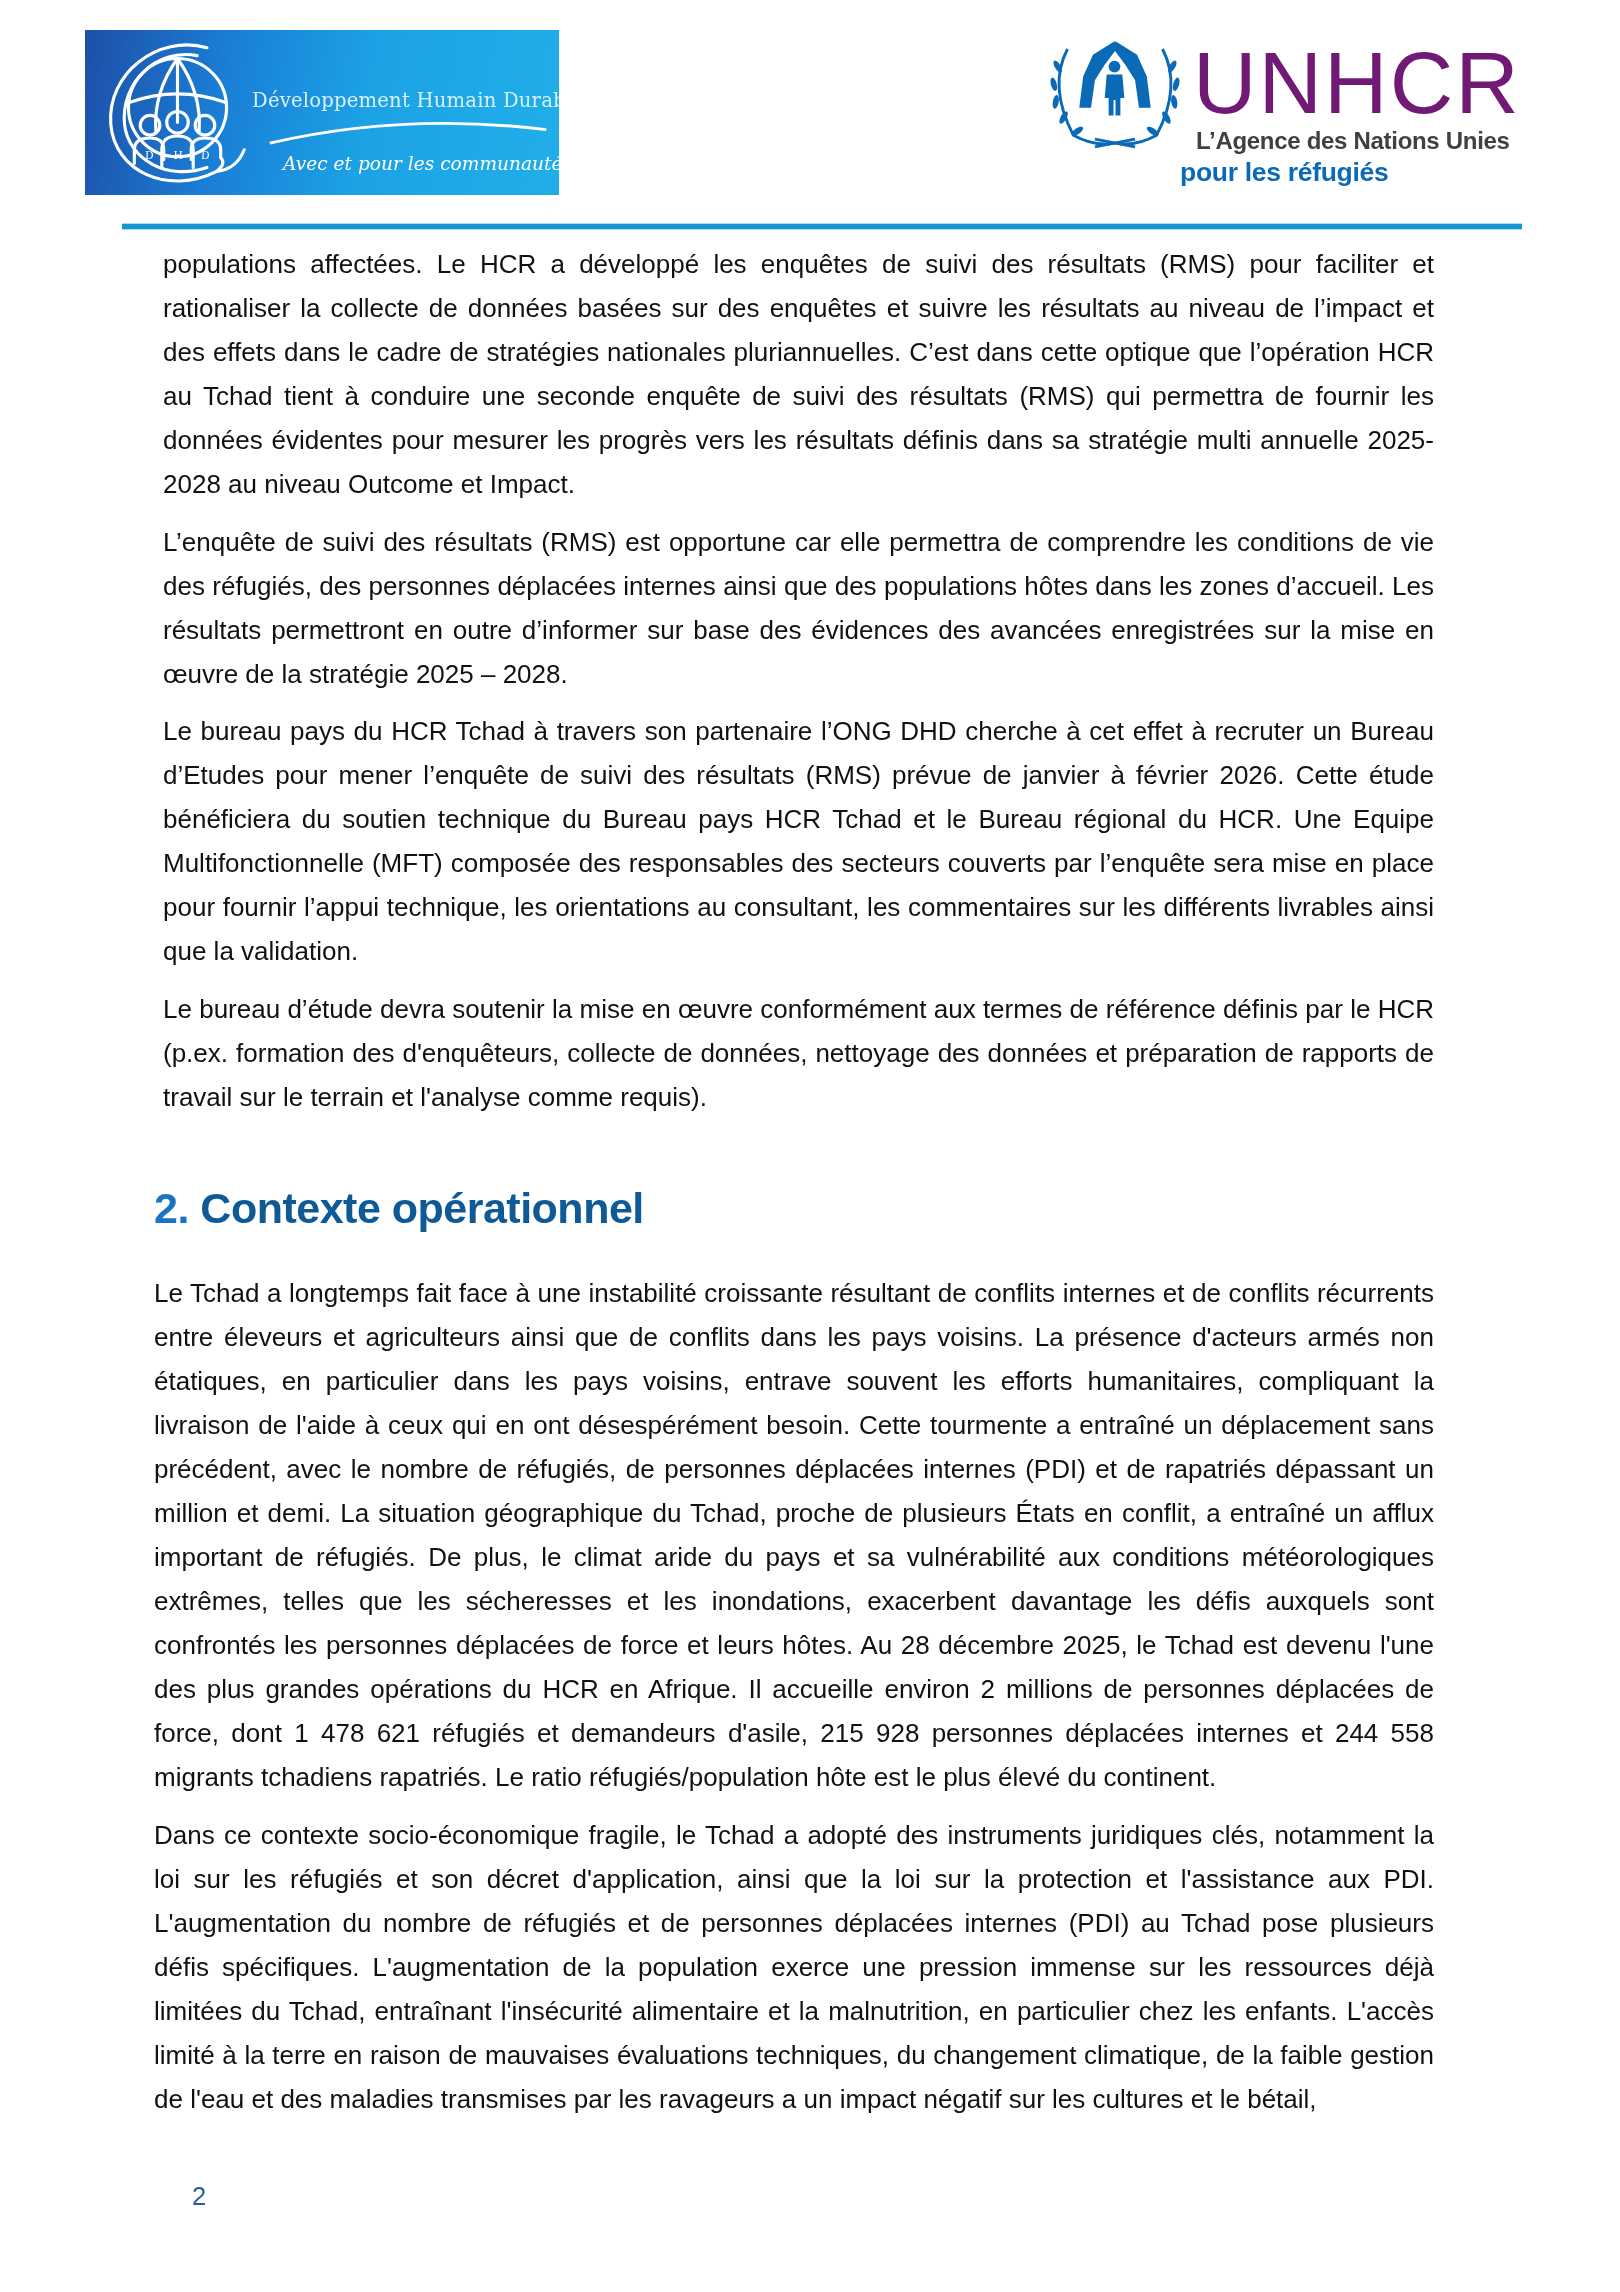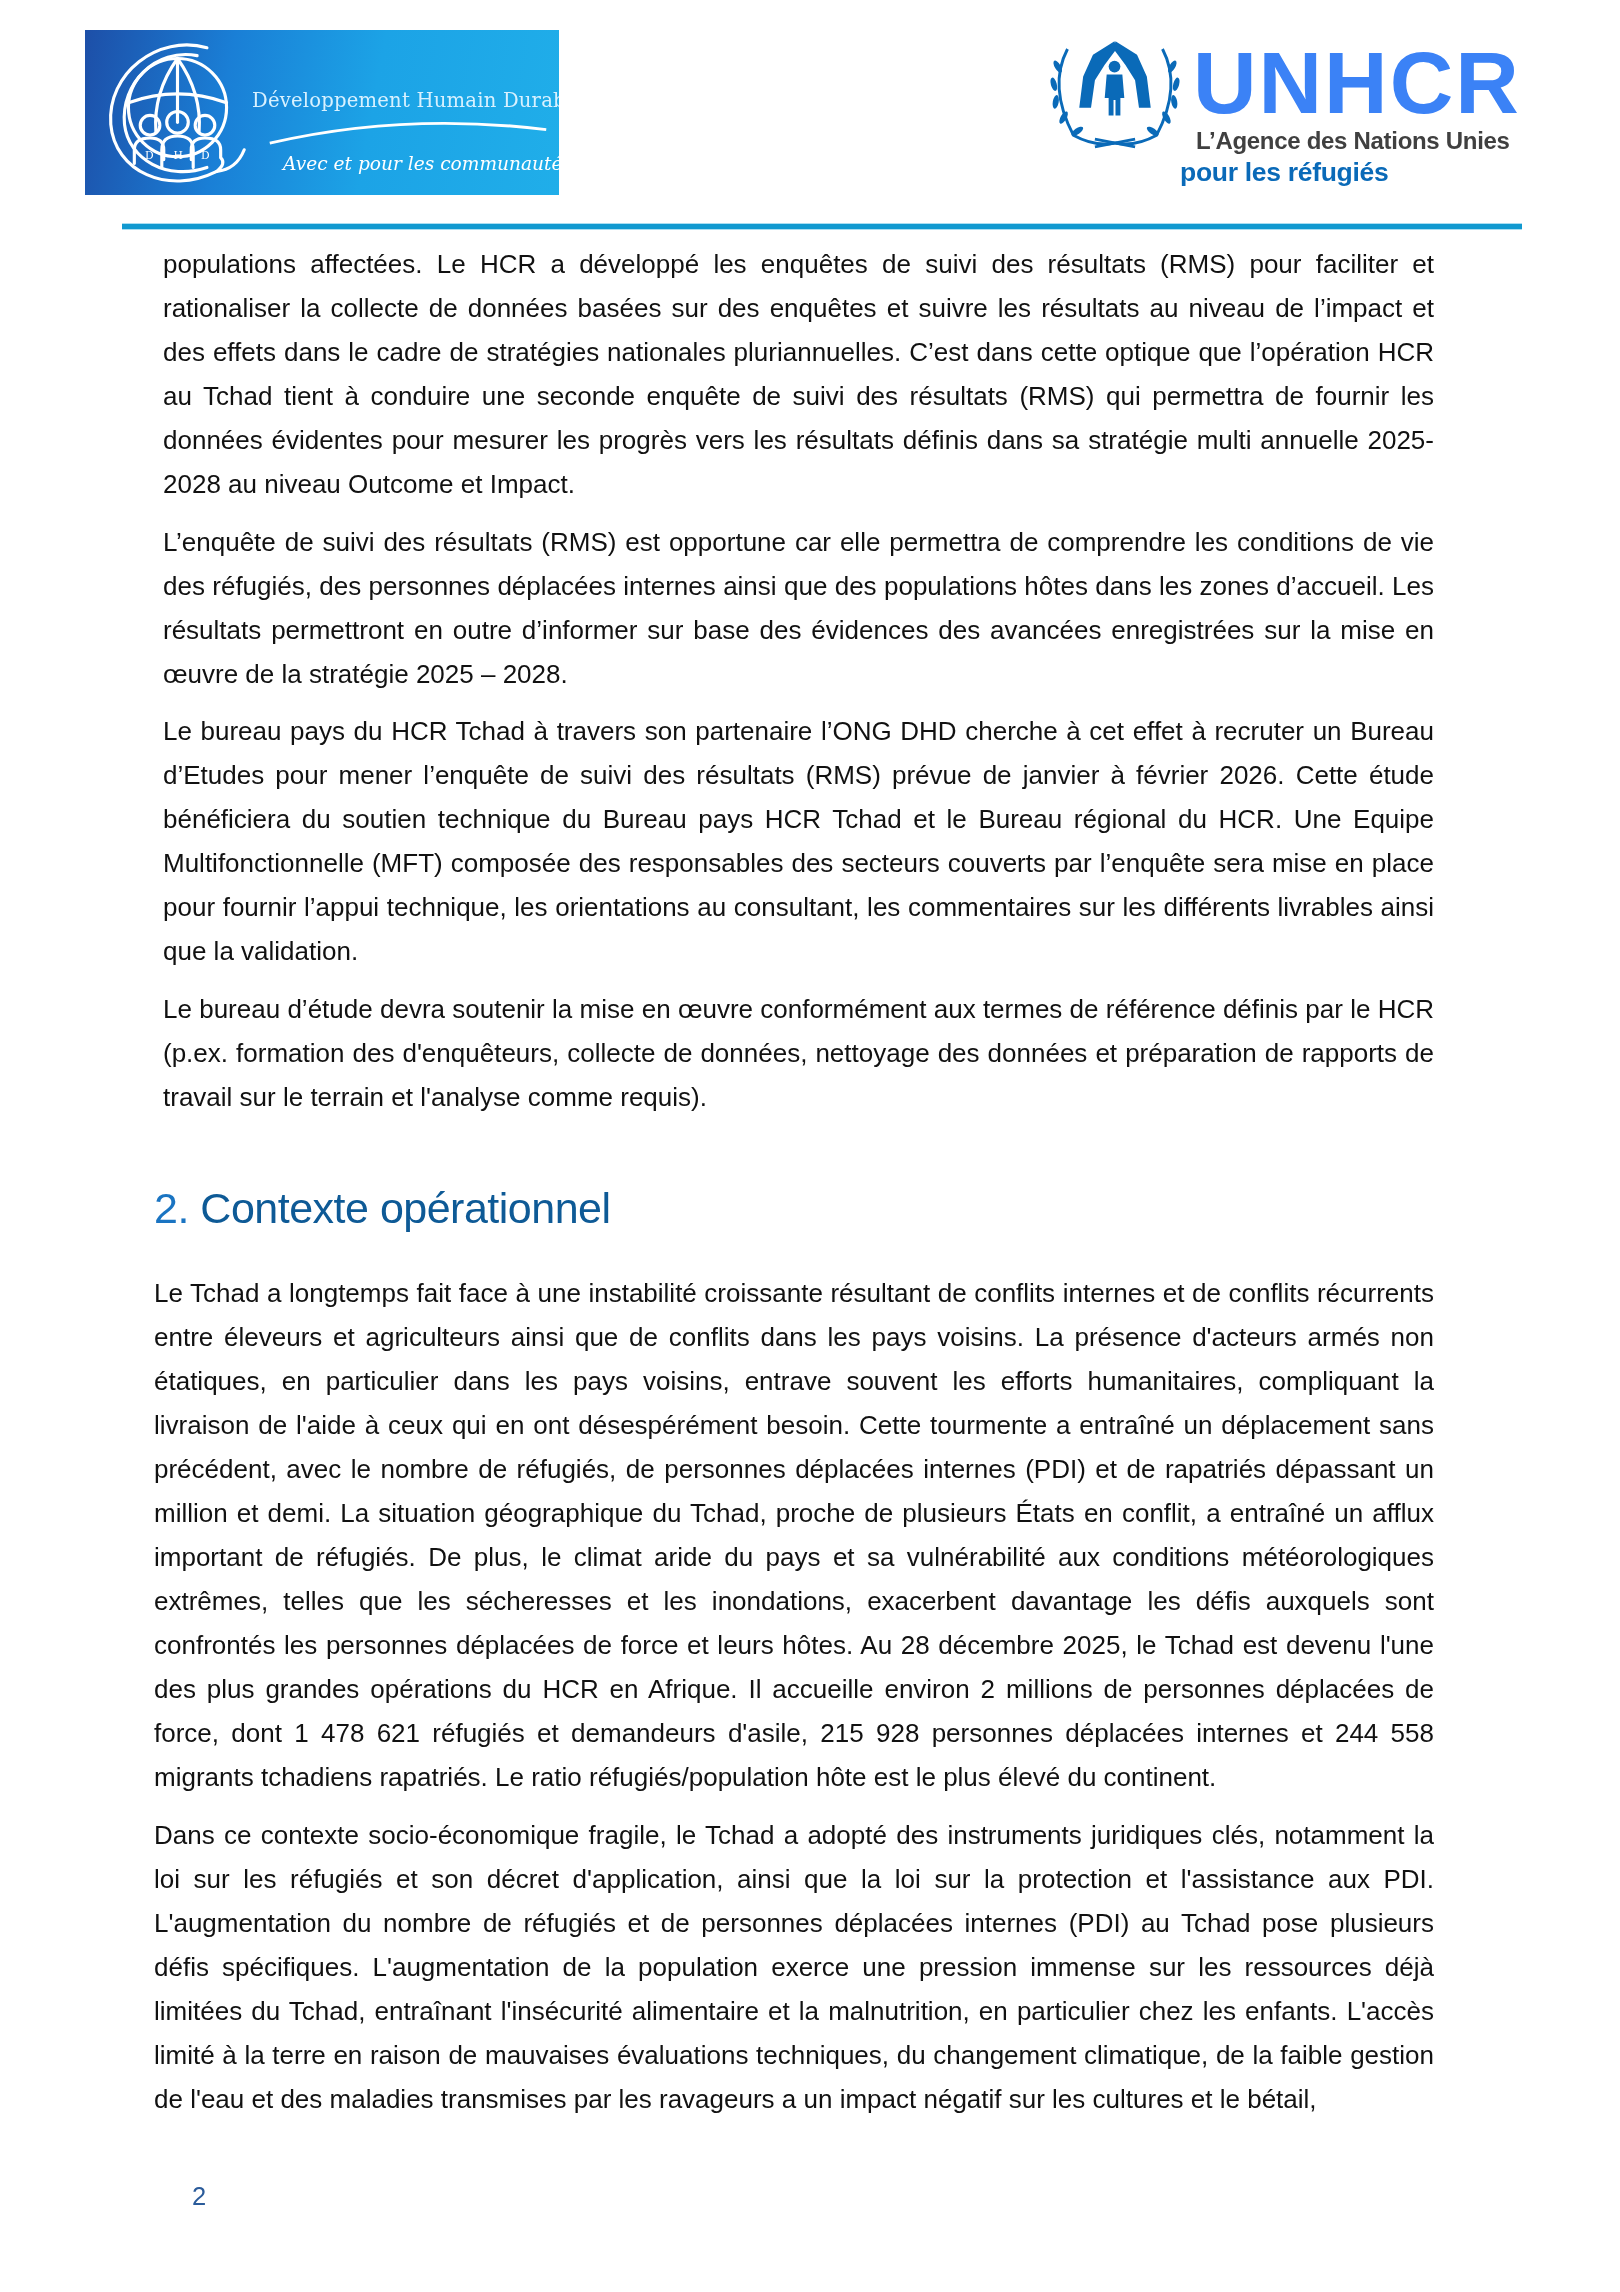--- a/index.html
+++ b/index.html
@@ -8,29 +8,29 @@
   .header { position: absolute; left: 0; top: 0; width: 1620px; height: 235px; }
   .dhd-logo { position: absolute; left: 85px; top: 30px; width: 474px; height: 165px;
     background: linear-gradient(100deg, #1d4fa8 0%, #1a7fd6 30%, #1ca3e6 60%, #20aee9 100%); overflow: hidden; }
   .dhd-logo svg.emblem { position: absolute; left: 13.7px; top: 3.9px; }
   .dhd-name { position: absolute; left: 167px; top: 59px; font-family: "DejaVu Serif", serif; font-size: 19.6px; color: #d8f1ff; letter-spacing: 0.2px; white-space: nowrap; }
   .dhd-swoosh { position: absolute; left: 181px; top: 88px; }
   .dhd-tagline { position: absolute; left: 198px; top: 123px; font-family: "DejaVu Serif", serif; font-style: italic; font-size: 18.6px; color: #ffffff; white-space: nowrap; }
 
   .unhcr-logo { position: absolute; left: 1044px; top: 37px; width: 529px; height: 157px; }
   .unhcr-emblem { position: absolute; left: 0; top: 0; }
-  .unhcr-name { position: absolute; left: 149px; top: 2px; font-family: "Liberation Sans", sans-serif; font-weight: bold; font-size: 88px; line-height: 88px; color: #3b82f6; letter-spacing: 2px; }
+  .unhcr-name { position: absolute; left: 149px; top: 2px; font-family: "Liberation Sans", sans-serif; font-weight: normal; font-size: 88px; line-height: 88px; color: #701a75; letter-spacing: 2px; }
   .unhcr-sub1 { position: absolute; left: 152px; top: 90px; font-weight: bold; font-size: 24px; color: #404040; white-space: nowrap; letter-spacing: -0.3px; }
   .unhcr-sub2 { position: absolute; left: 136px; top: 120px; font-weight: bold; font-size: 26.5px; color: #0a6ab8; white-space: nowrap; letter-spacing: -0.3px; }
 
   .header-rule { position: absolute; left: 122px; top: 223px; width: 1400px; height: 4.9px; background: #1199d0; border-top: 1px solid #a9def2; border-bottom: 1px solid #a9def2; }
 
   .content { position: absolute; left: 163px; top: 242px; width: 1271px; }
   p.para { margin: 0 0 13.7px 0; font-size: 26px; line-height: 44px; text-align: justify; color: #111; transform-origin: left top; }
-  .section-title { position: absolute; left: 154px; top: 1184px; font-size: 43px; font-weight: normal; color: #0e5a96; margin: 0; letter-spacing: -0.5px; }
+  .section-title { position: absolute; left: 154px; top: 1184px; font-size: 43px; font-weight: bold; color: #0e5a96; margin: 0; letter-spacing: -0.5px; }
   .section-title .num { color: #1a74c2; }
   .content2 { position: absolute; left: 154px; top: 1271px; width: 1280px; }
 
   .page-number { position: absolute; left: 192px; top: 2182px; font-size: 25.5px; color: #2a5b9a; }
 </style>
 </head>
 <body>
 
 <div class="header">
   <div class="dhd-logo">

